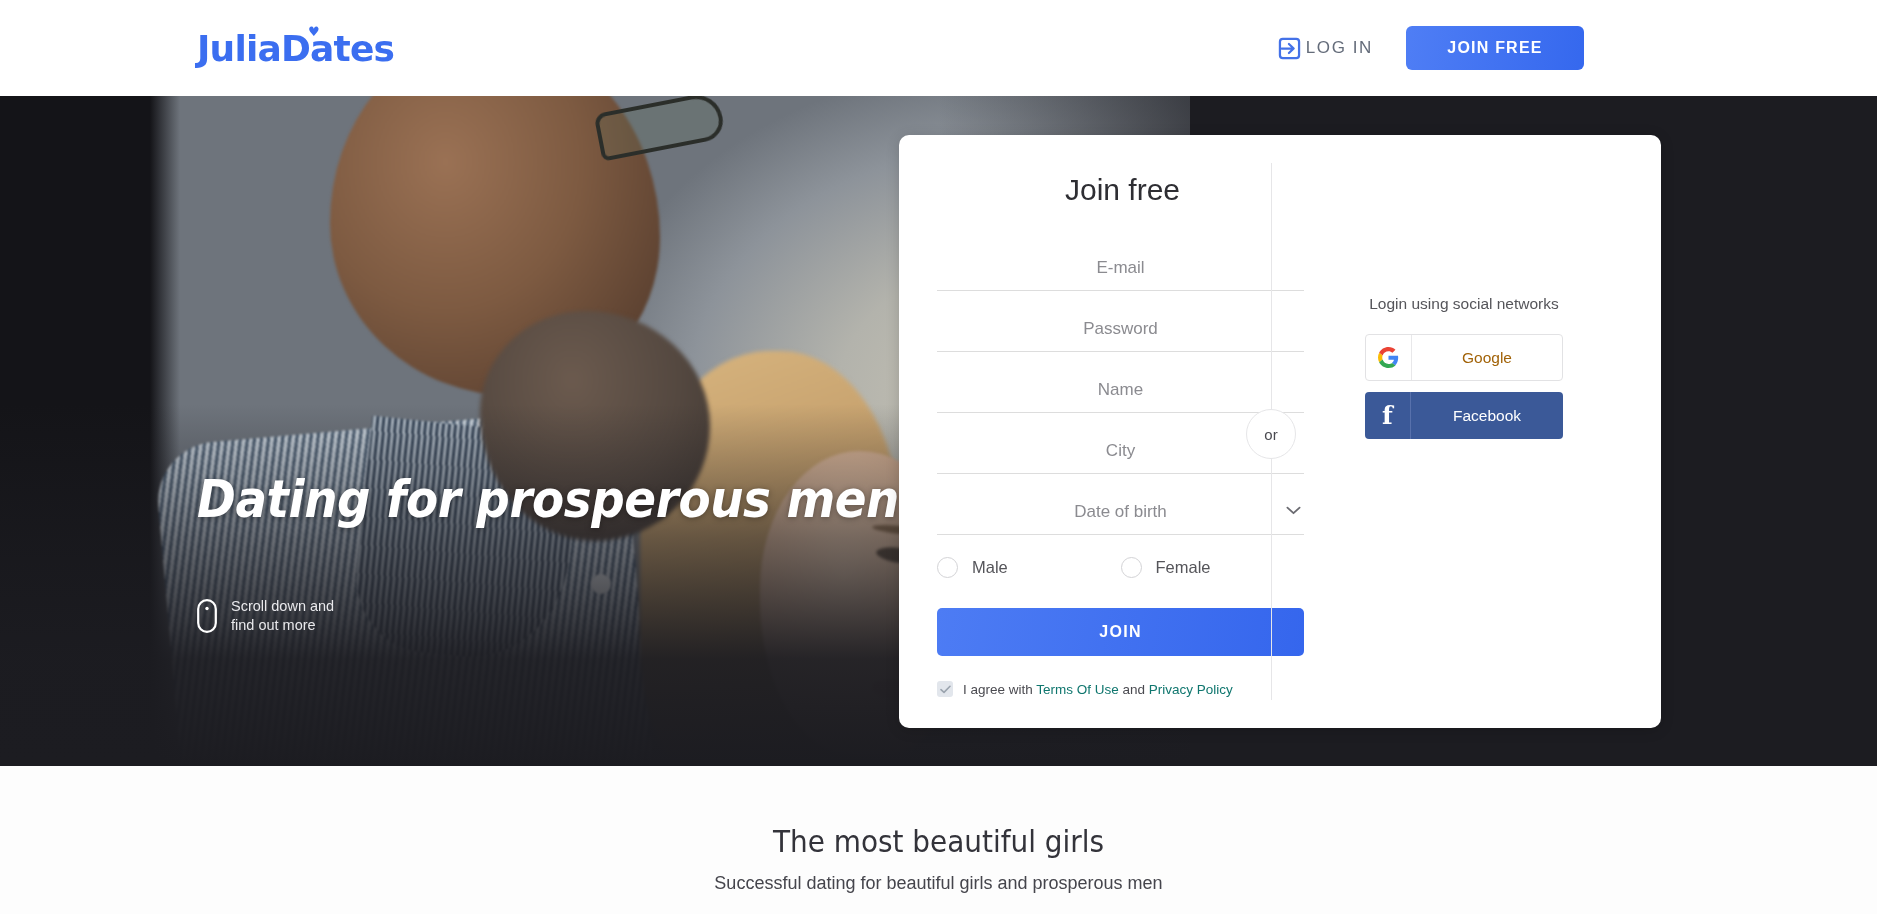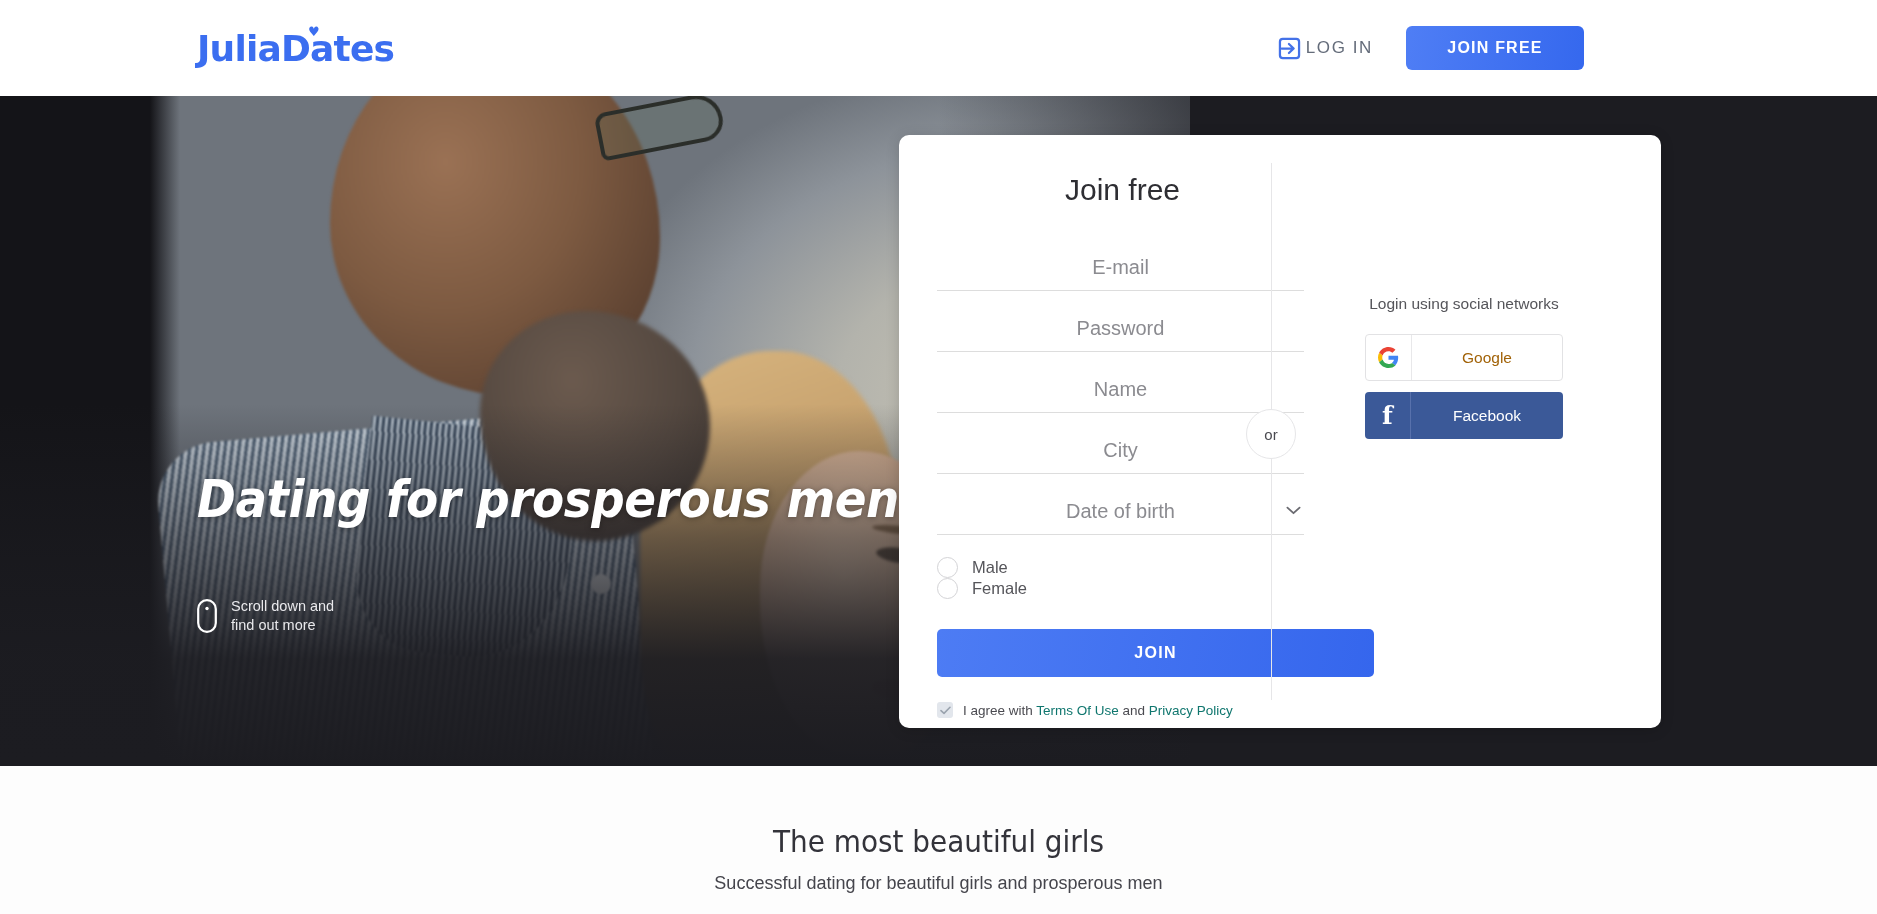--- a/index.html
+++ b/index.html
@@ -198,42 +198,42 @@
   }
   .form-area { position: absolute; left: 38px; top: 110px; width: 367px; }
   .field {
     position: relative; width: 367px; height: 46px;
     border-bottom: 1px solid #dddddd;
     margin-bottom: 15px;
   }
   .field-input {
     width: 100%; height: 100%;
     border: none; outline: none; background: transparent;
-    text-align: center; font-size: 20px; color: #3a3a3f;
+    text-align: center; font-size: 17px; color: #3a3a3f;
     font-family: "Liberation Sans", sans-serif;
   }
   .field-input::placeholder { color: #8b8b90; opacity: 1; }
   .field-chevron {
     position: absolute; right: 3px; top: 17px;
     width: 15px; height: 9px; pointer-events: none;
   }
   .gender-row {
-    display: flex; width: 367px; margin-top: 22px; margin-bottom: 30px; flex-direction: column;
+    display: flex; width: 367px; margin-top: 22px; margin-bottom: 30px;
   }
   .gender-opt {
     display: flex; align-items: center; gap: 14px;
     width: 50%; cursor: pointer;
   }
   .radio-dot {
     width: 21px; height: 21px; border-radius: 50%;
     border: 1px solid #d3d3d6; background: #fff; flex: none;
   }
   .gender-label { font-size: 16.5px; color: #55555a; }
   .join-btn {
-    width: 437px; height: 48px; border: none; border-radius: 5px;
+    width: 367px; height: 48px; border: none; border-radius: 5px;
     background: linear-gradient(100deg,#4d7cf4 0%,#3566ed 100%);
     color: #ffffff; font-size: 16px; font-weight: bold;
     letter-spacing: 1.3px; cursor: pointer;
     font-family: "Liberation Sans", sans-serif;
   }
   .terms-row {
     display: flex; align-items: center; gap: 10px;
     margin-top: 25px; font-size: 13.5px; color: #4a4a50;
   }
   .terms-check {

